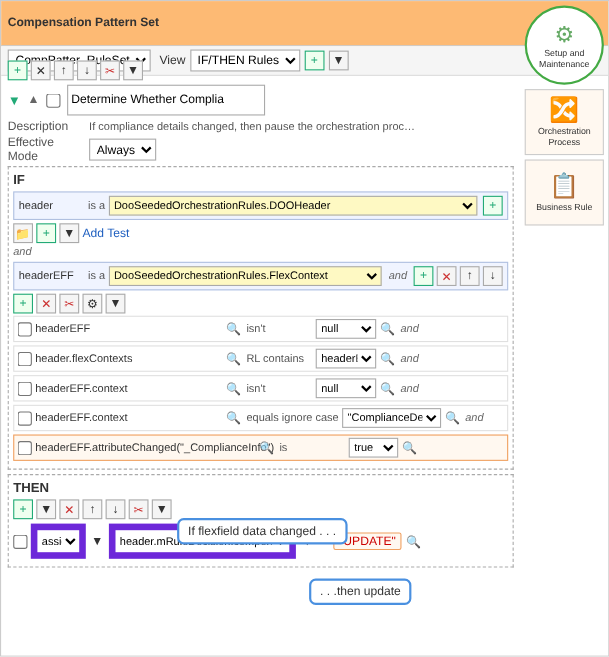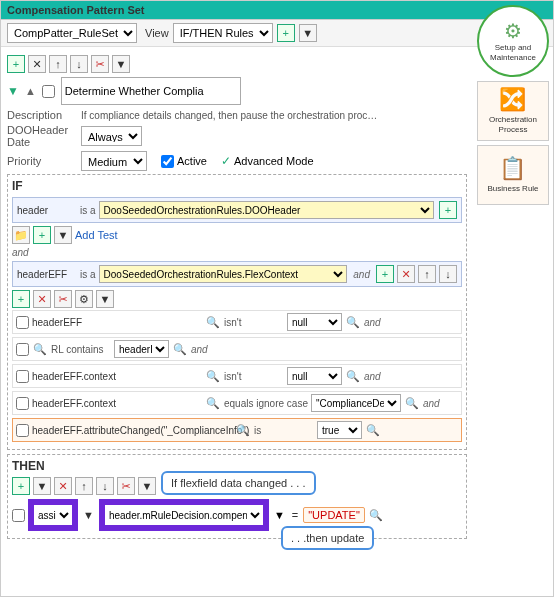--- a/index.html
+++ b/index.html
@@ -14,23 +14,23 @@
     .main-container {
       width: 554px;
       height: 597px;
       background: #fff;
       border: 1px solid #ccc;
       position: relative;
       overflow: hidden;
     }
     
     .header-bar {
-      background: #14b8a6;
+      background: #fdba74;
       border-bottom: 1px solid #ccc;
-      padding: 3px 6px;
+      padding: 14px 6px;
       display: flex;
       align-items: center;
       gap: 4px;
     }
     .header-title {
       font-size: 11px;
       font-weight: bold;
       color: #333;
     }
     
@@ -320,40 +320,26 @@
       <input type="checkbox" style="">
       <input type="text" class="rule-title-input" value="Determine Whether Complia" style="width: 180px;">
     </div>
 
     <div class="field-row">
       <span class="field-label">Description</span>
       <span class="field-value" style="font-size:10px; color:#555; max-width:300px; overflow:hidden; text-overflow:ellipsis; white-space:nowrap;">If compliance details changed, then pause the orchestration process until compliance finish</span>
     </div>
 
     <div class="field-row">
-      <span class="field-label">DOOHeader Date</span>
+      <span class="field-label">Effective Mode</span>
       <select class="combo-select">
         <option>Always</option>
       </select>
     </div>
 
-    <div class="field-row">
-      <span class="field-label">Priority</span>
-      <select class="combo-select">
-        <option>Medium</option>
-      </select>
-      <span style="display:inline-flex; align-items:center; gap:3px; margin-left:10px;">
-        <input type="checkbox" checked="" style="">
-        <span>Active</span>
-      </span>
-      <span style="display:inline-flex; align-items:center; gap:3px; margin-left:10px;">
-        <span class="checkmark">✓</span>
-        <span>Advanced Mode</span>
-      </span>
-    </div>
 
     <div class="if-section">
       <div class="section-label">IF</div>
 
       <div class="header-condition">
         <span class="header-cond-field">header</span>
         <span class="header-cond-op">is a</span>
         <select class="header-cond-sel" style="width:200px;">
           <option>DooSeededOrchestrationRules.DOOHeader</option>
         </select>
@@ -395,20 +381,21 @@
         <span class="cond-field">headerEFF</span>
         <button class="search-icon-btn">🔍</button>
         <span class="cond-op">isn't</span>
         <select class="cond-select" style="width:55px;"><option>null</option></select>
         <button class="search-icon-btn">🔍</button>
         <span class="and-text">and</span>
       </div>
 
       <div class="condition-row">
         <input type="checkbox" style="">
+        <span class="cond-field">header.flexContexts</span>
         <button class="search-icon-btn">🔍</button>
         <span class="cond-op">RL contains</span>
         <select class="cond-select" style="width:55px;"><option>headerEFF</option></select>
         <button class="search-icon-btn">🔍</button>
         <span class="and-text">and</span>
       </div>
 
       <div class="condition-row">
         <input type="checkbox" style="">
         <span class="cond-field">headerEFF.context</span>

